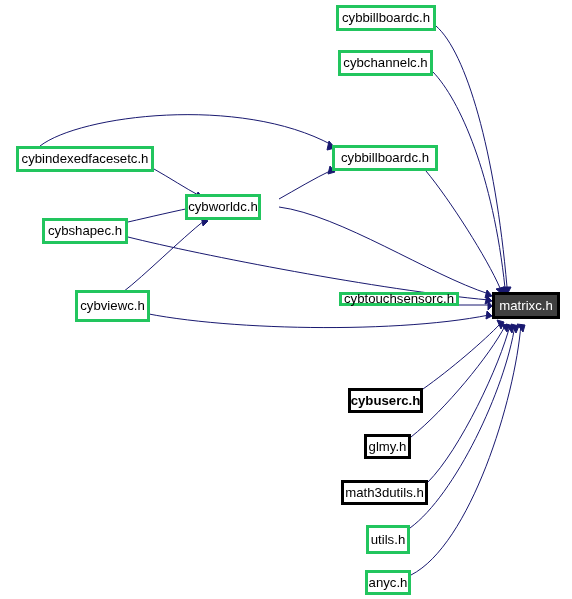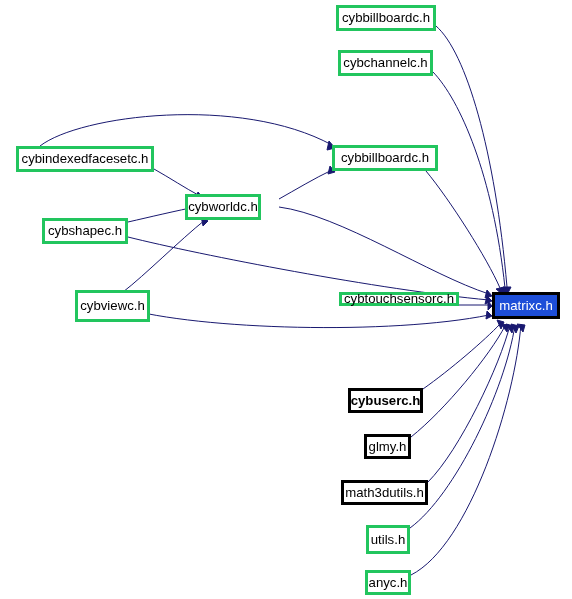--- a/index.html
+++ b/index.html
@@ -47,21 +47,21 @@
     font-size: 13.2px;
     line-height: 1;
     color: #000000;
     white-space: nowrap;
     letter-spacing: 0px;
   }
   .node-box.black-border {
     border-color: #000000;
   }
   .node-box.current-node {
-    background: #1d4ed8;
+    background: #404040;
     border-color: #000000;
     color: #ffffff;
   }
 </style>
 </head>
 <body>
 
 <div id="graph-root">
 
   <svg id="graph-canvas" viewBox="0 0 572 599" xmlns="http://www.w3.org/2000/svg">

